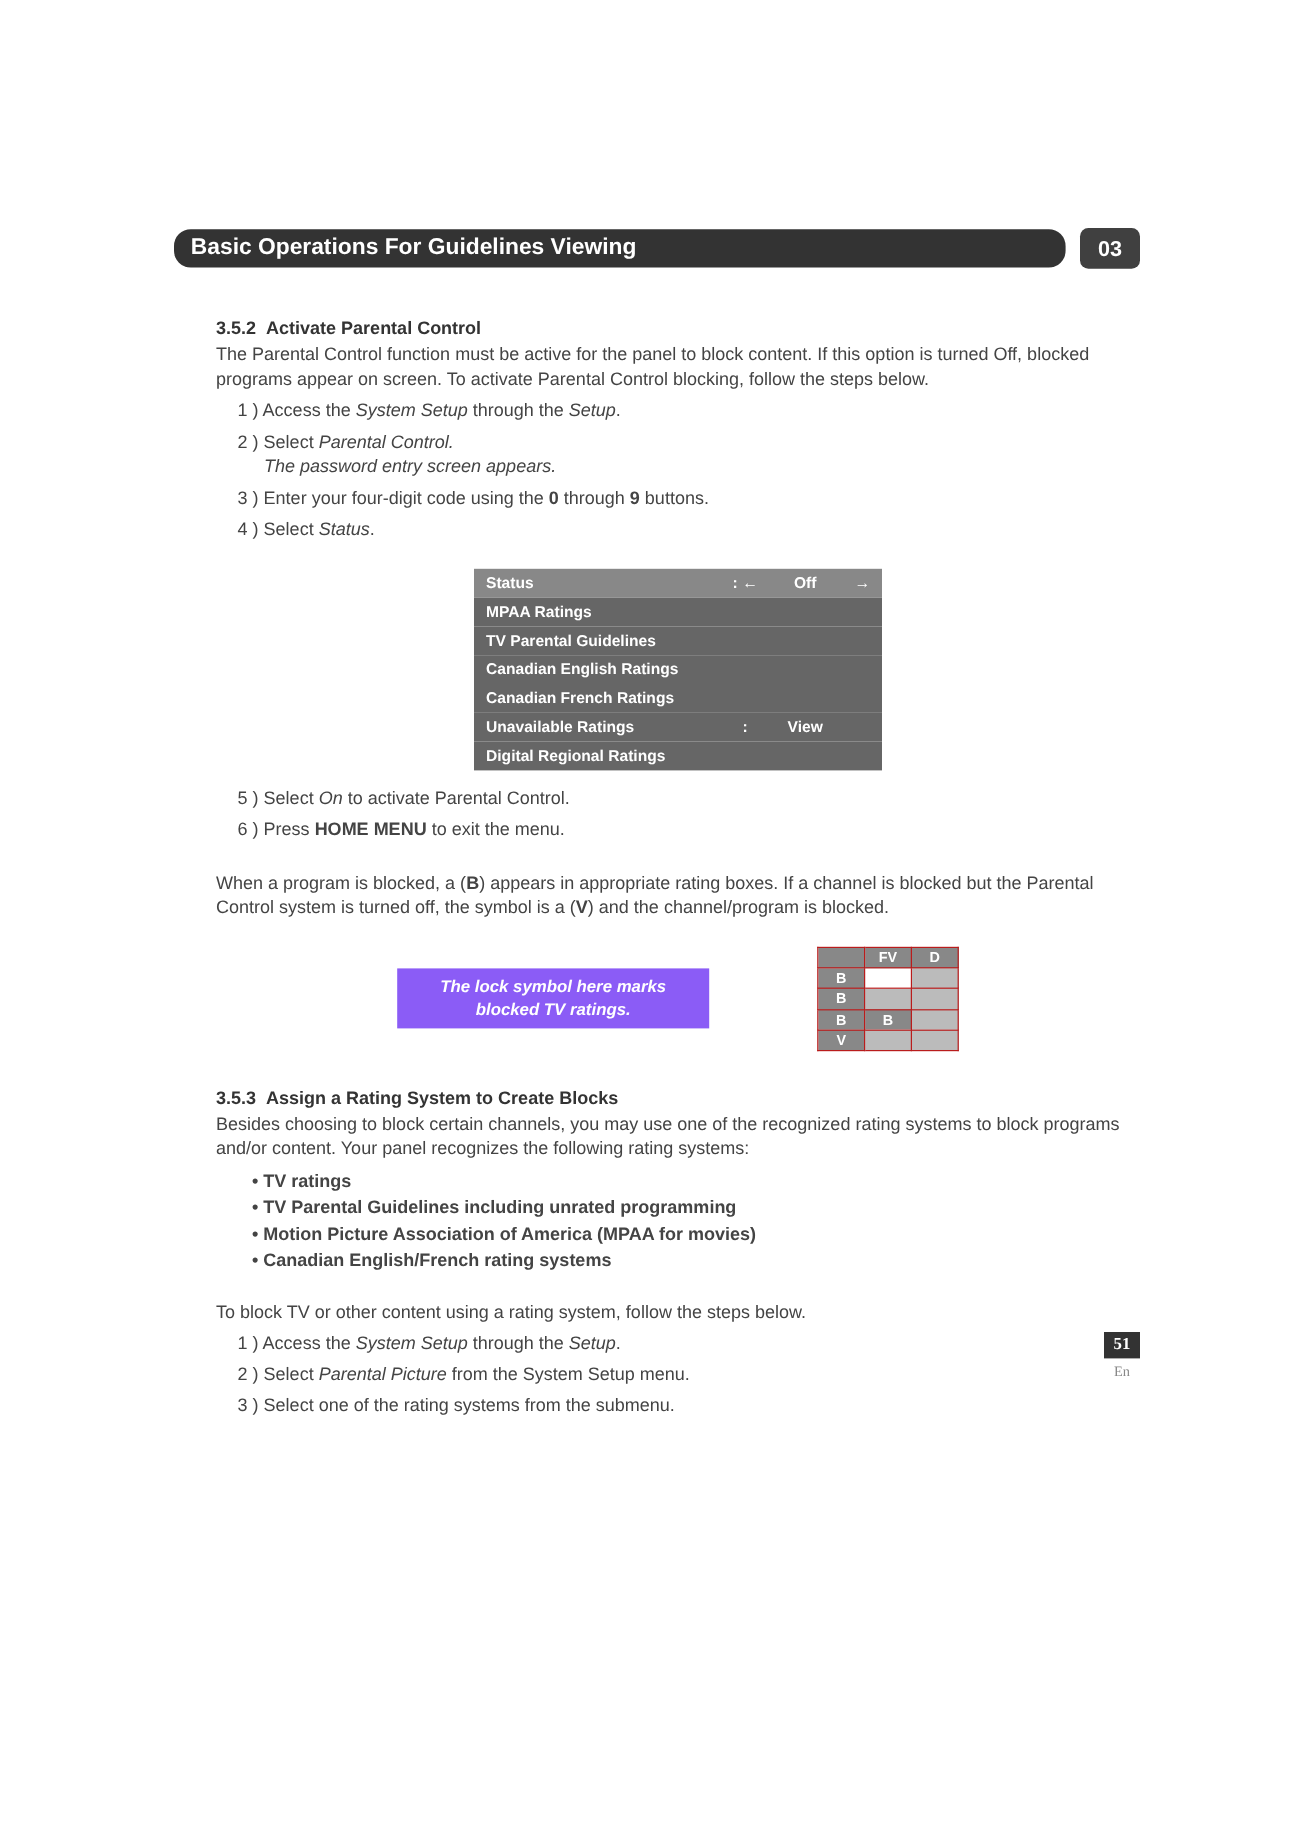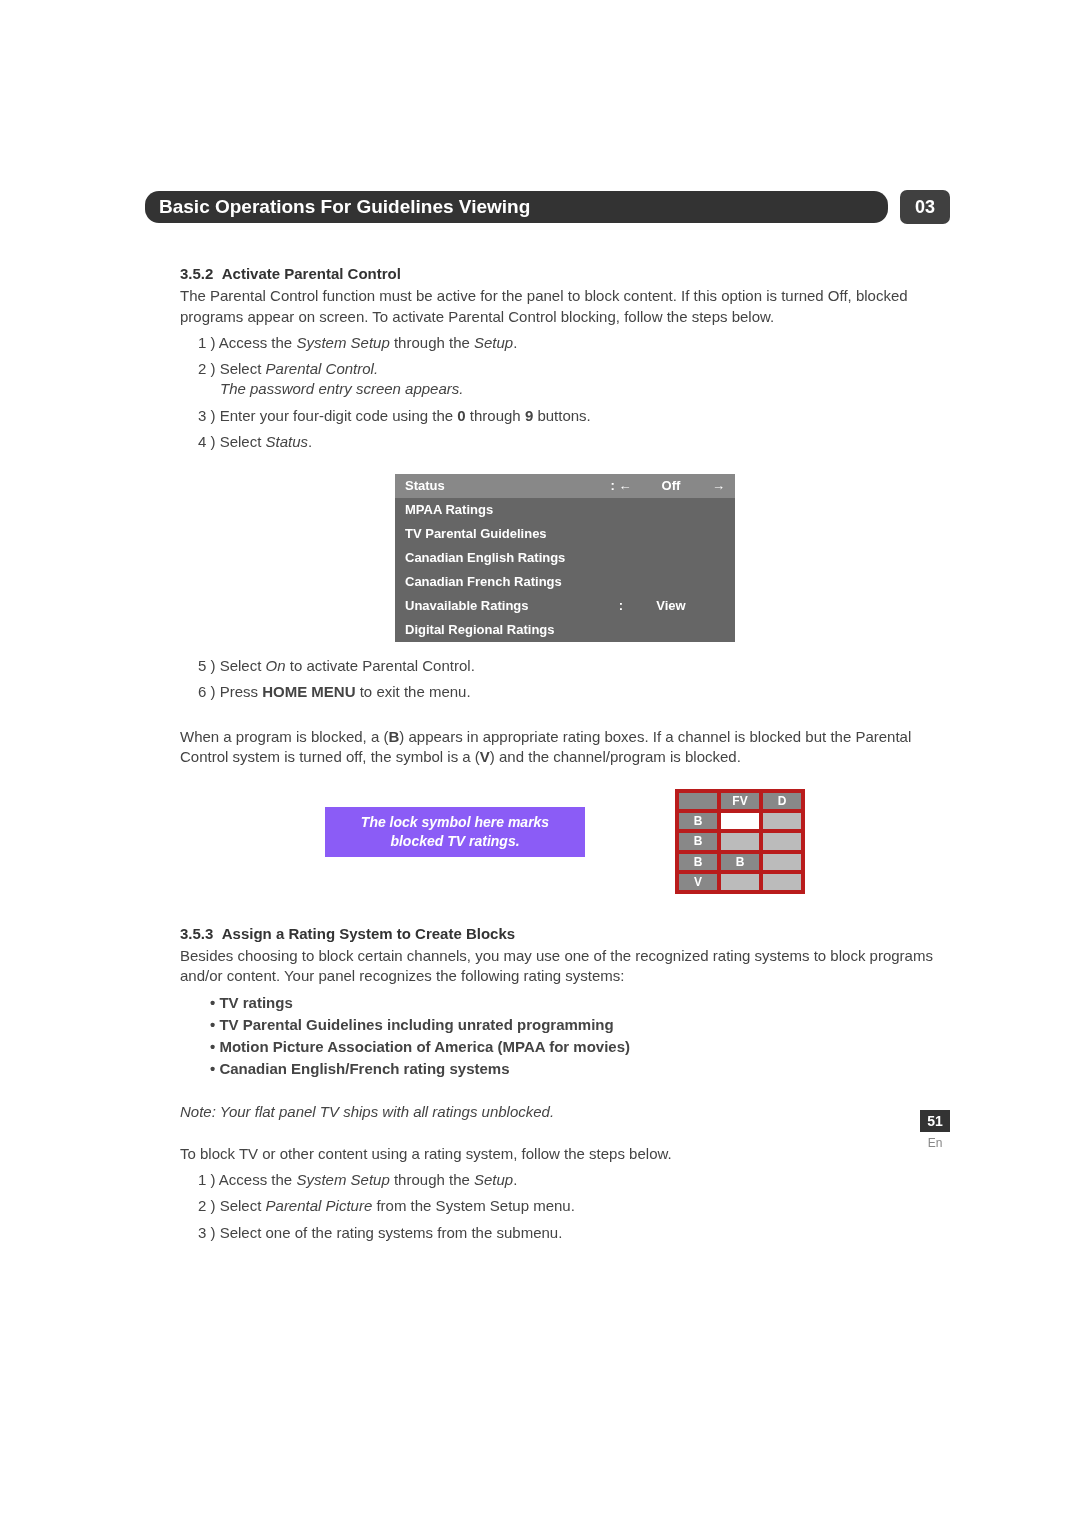--- a/index.html
+++ b/index.html
@@ -104,21 +104,21 @@
     width: 220px;
     margin-top: 18px;
   }
   .rating-grid {
     border-collapse: collapse;
     font-size: 12px;
     font-weight: bold;
     color: #888;
   }
   .rating-grid td {
-    border: 4px solid #b91c1c;
+    border: 1px solid #b91c1c;
     width: 38px;
     height: 14px;
     text-align: center;
     padding: 0;
   }
   .rating-grid td.hdr { background: #888; color: #fff; }
   .rating-grid td.cell { background: #bbb; color: #fff; }
   .rating-grid td.norm { background: #fff; color: #888; }
 
   .bullets {
@@ -133,20 +133,21 @@
   .note {
     font-style: italic;
     margin-top: 22px;
   }
 
   .footer {
     position: absolute;
     right: 130px;
     top: 1110px;
     text-align: center;
+    font-family: Liberation Serif, serif;
   }
   .page-badge {
     background: #333;
     color: #fff;
     font-weight: bold;
     font-size: 14px;
     width: 30px;
     padding: 3px 0;
     text-align: center;
   }
@@ -276,21 +277,20 @@
     </div>
     <div class="para">Besides choosing to block certain channels, you may use one of the recognized rating systems to block programs and/or content. Your panel recognizes the following rating systems:</div>
 
     <div class="bullets">
       <div class="bullet">TV ratings</div>
       <div class="bullet">TV Parental Guidelines including unrated programming</div>
       <div class="bullet">Motion Picture Association of America (MPAA for movies)</div>
       <div class="bullet">Canadian English/French rating systems</div>
     </div>
 
-    <div class="note">Note: Your flat panel TV ships with all ratings unblocked.</div>
 
     <div class="para" style="margin-top:22px;">To block TV or other content using a rating system, follow the steps below.</div>
 
     <div class="steps">
       <div class="step"><span>1 ) Access the </span><span class="italic">System Setup</span><span> through the </span><span class="italic">Setup</span><span>.</span></div>
       <div class="step"><span>2 ) Select </span><span class="italic">Parental Picture</span><span> from the System Setup menu.</span></div>
       <div class="step">3 ) Select one of the rating systems from the submenu.</div>
     </div>
   </div>
 </div>

